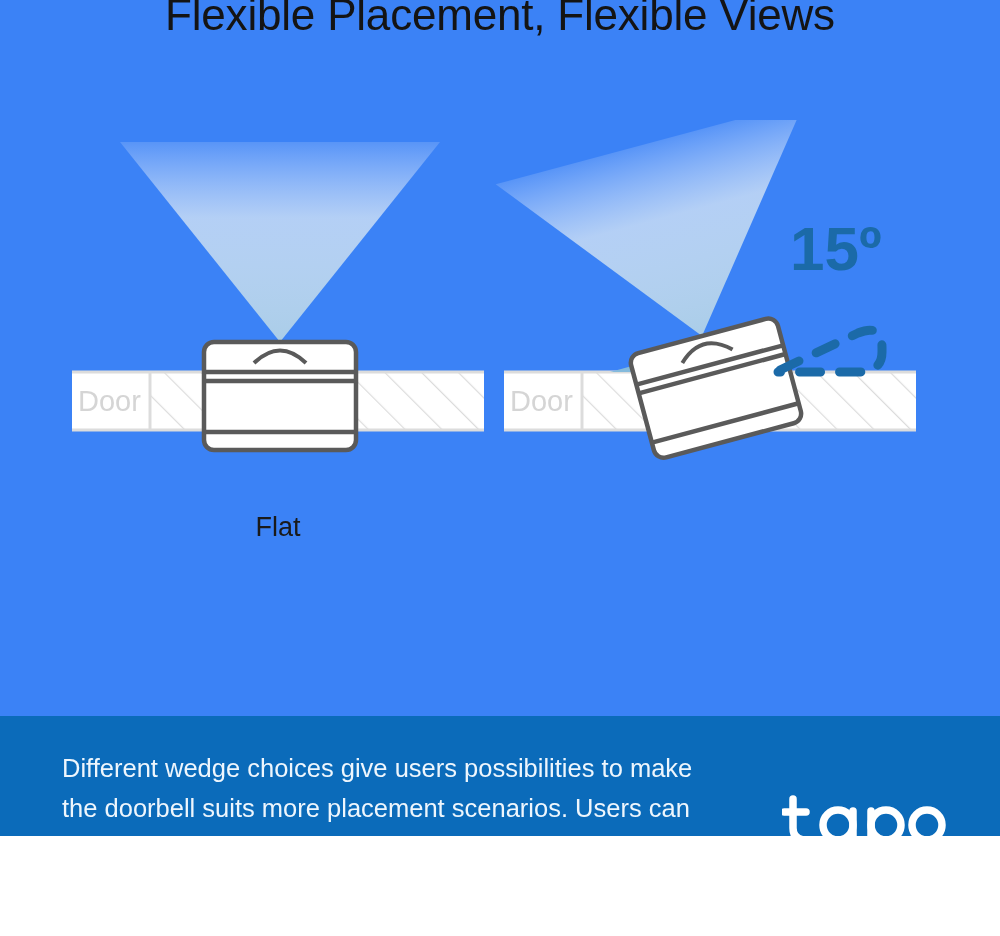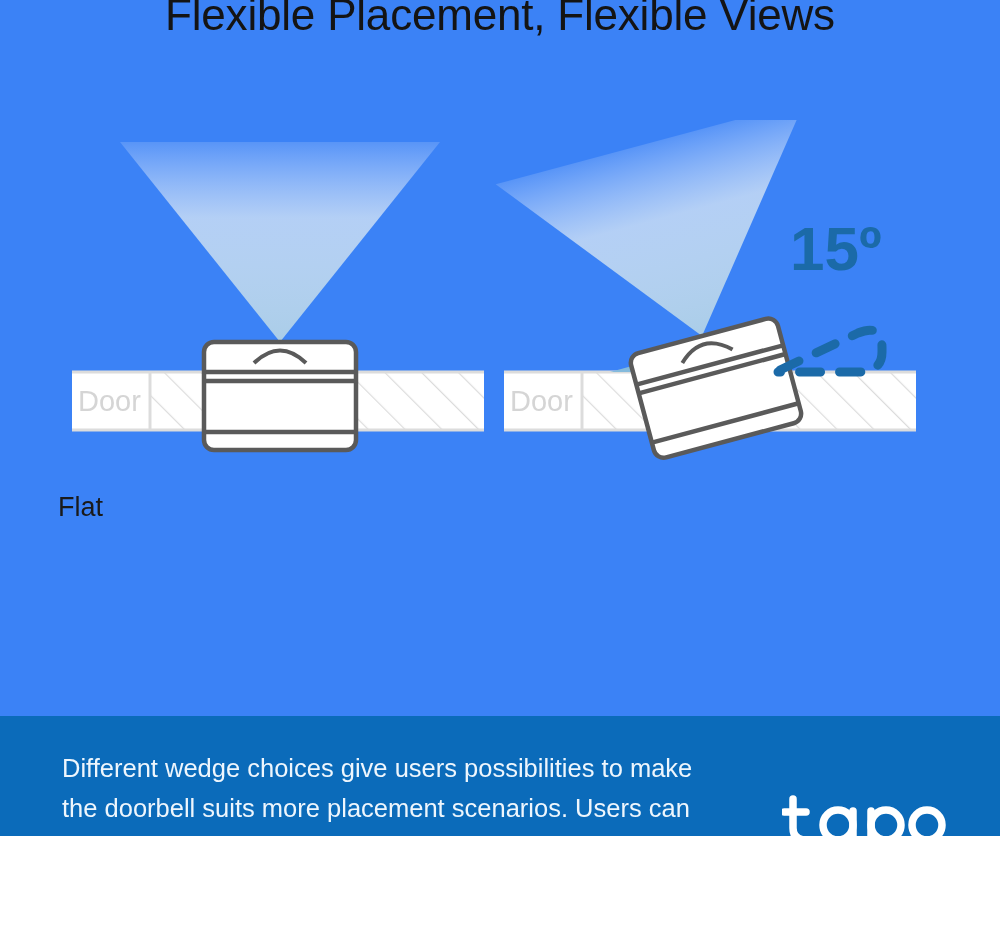--- a/index.html
+++ b/index.html
@@ -53,23 +53,24 @@
   .scene {
     position: absolute;
     top: 0;
     left: 0;
     width: 440px;
     height: 400px;
   }
 
   .caption {
     position: absolute;
-    top: 372px;
+    top: 392px;
     left: 0;
     width: 440px;
+    text-align: center;
     font-size: 27px;
     color: #1a1a1a;
     font-weight: 400;
     white-space: nowrap;
   }
 
   
   #footer {
     position: absolute;
     left: 0;

